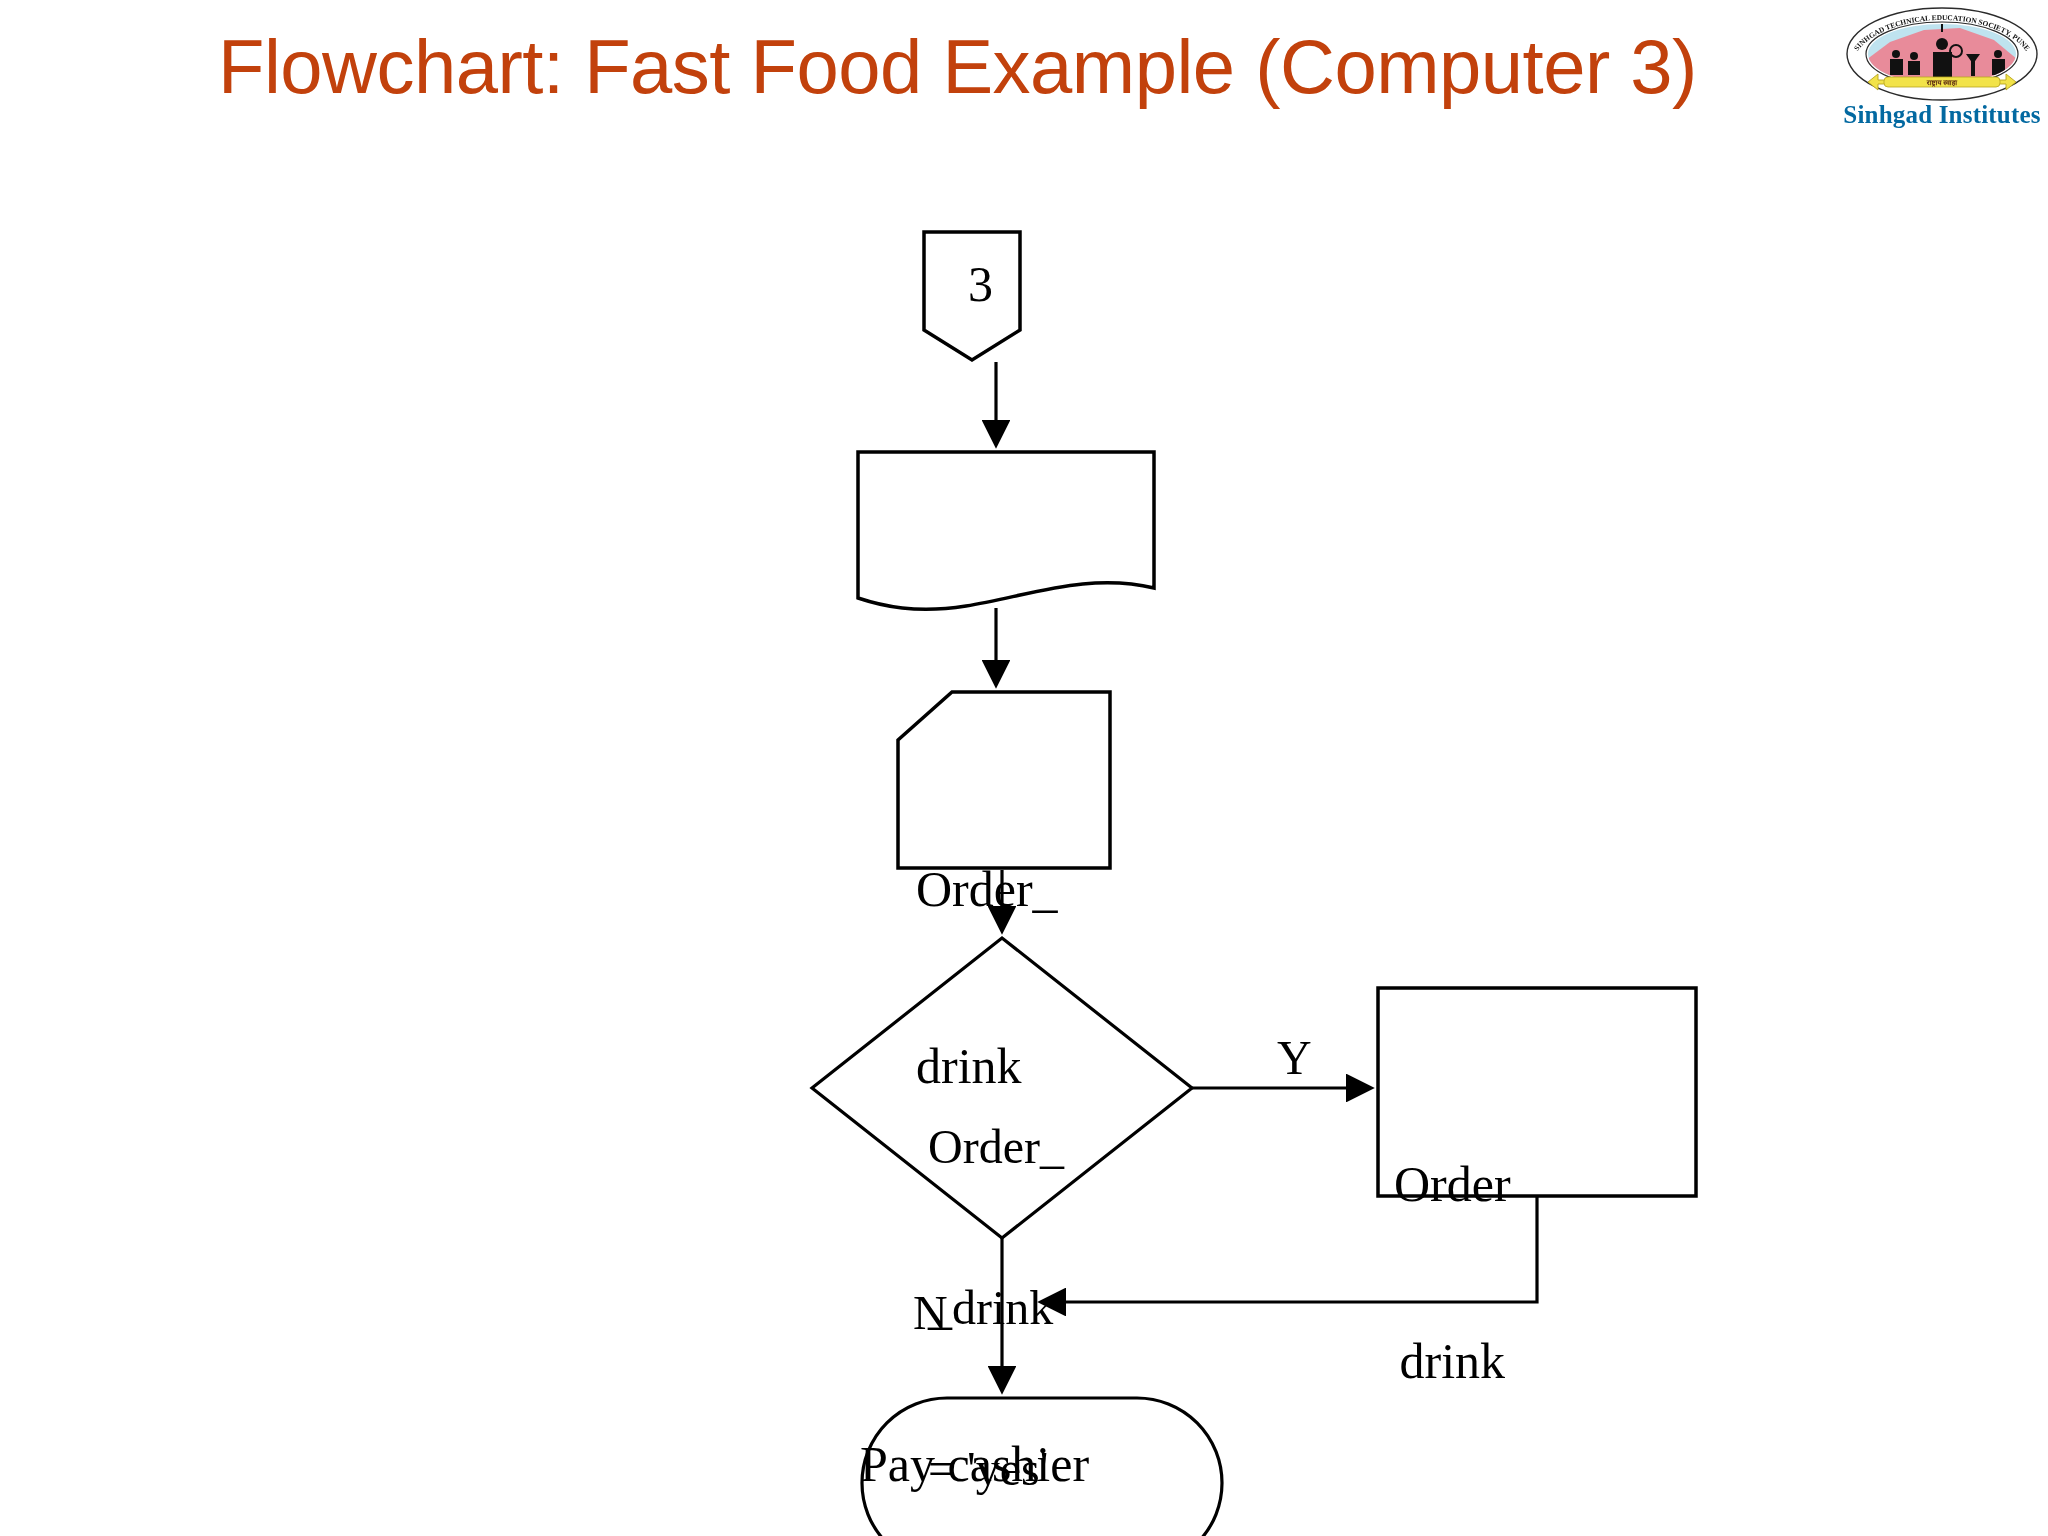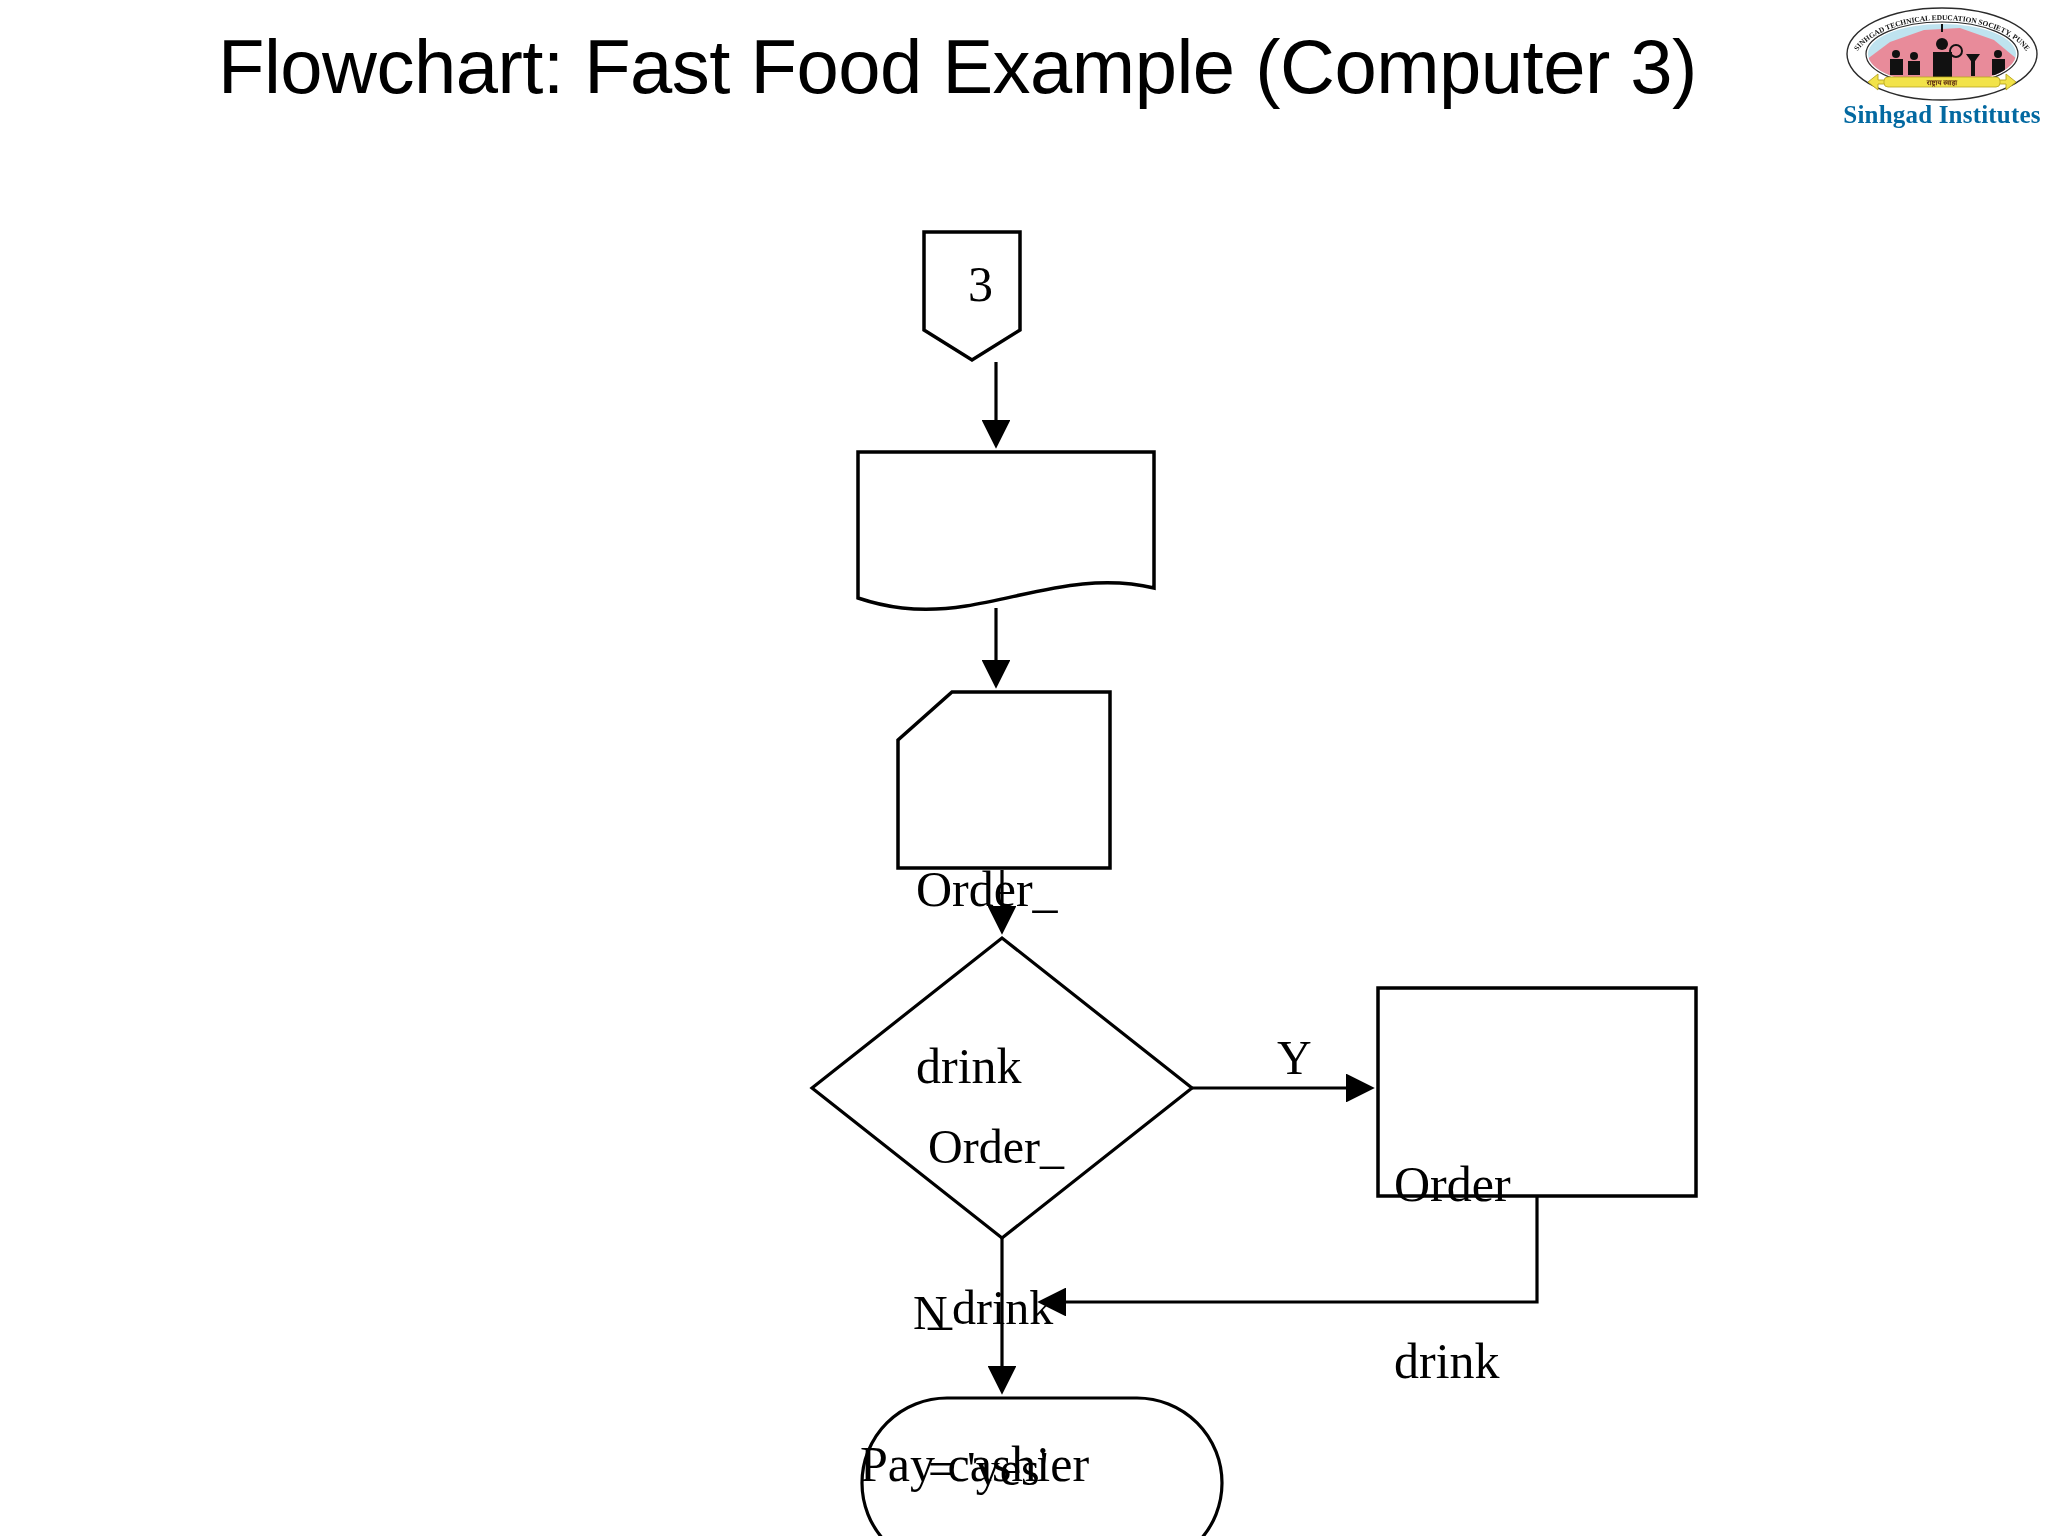--- a/index.html
+++ b/index.html
@@ -24,21 +24,21 @@
   
   .slide-title {
     position: absolute;
     left: 218px;
     top: 22px;
     width: 1600px;
     font-family: "Liberation Sans", sans-serif;
     font-size: 76px;
     font-weight: 400;
     line-height: 90px;
-    color: #000000;
+    color: #c2410c;
     letter-spacing: -0.5px;
     white-space: nowrap;
   }
 
   
   .logo {
     position: absolute;
     left: 1838px;
     top: 2px;
     width: 208px;
@@ -107,21 +107,21 @@
     left: 928px;
     top: 1012px;
     font-size: 48px;
     text-align: left;
     line-height: 1.12;
   }
   .t-process {
     left: 1394px;
     top: 1037px;
     font-size: 50px;
-    text-align: left;
+    text-align: center;
   }
   .t-terminal {
     left: 860px;
     top: 1435px;
     font-size: 50px;
     text-align: left;
   }
   .edge-label {
     position: absolute;
     font-family: "Liberation Serif", serif;

